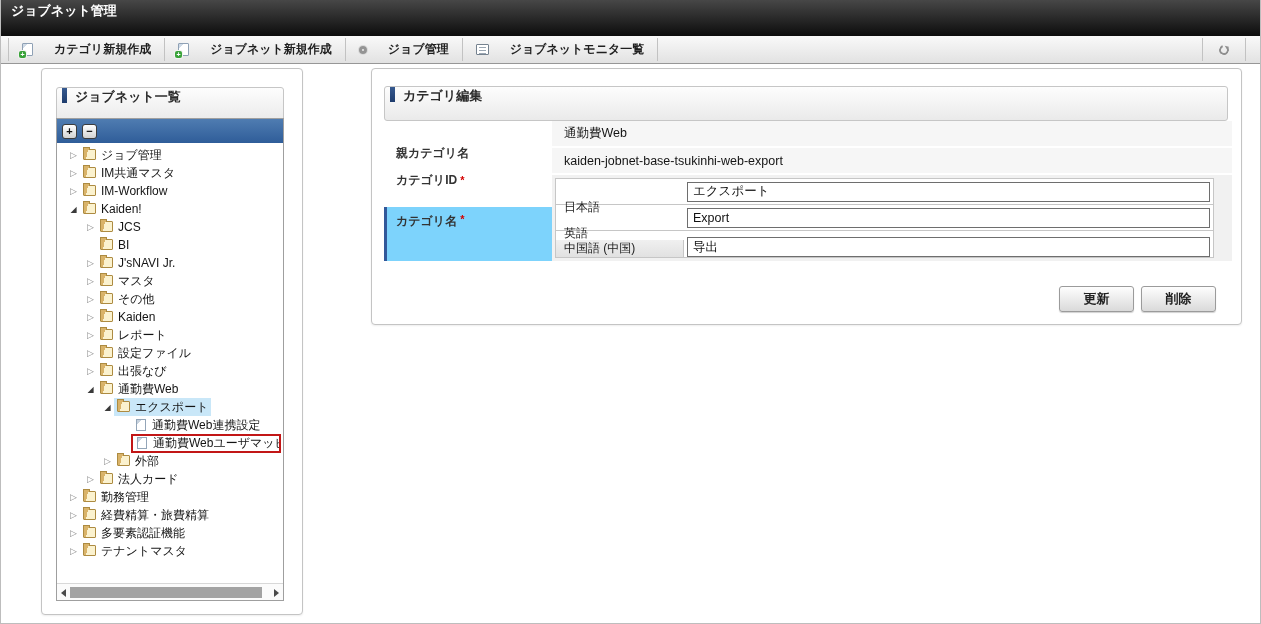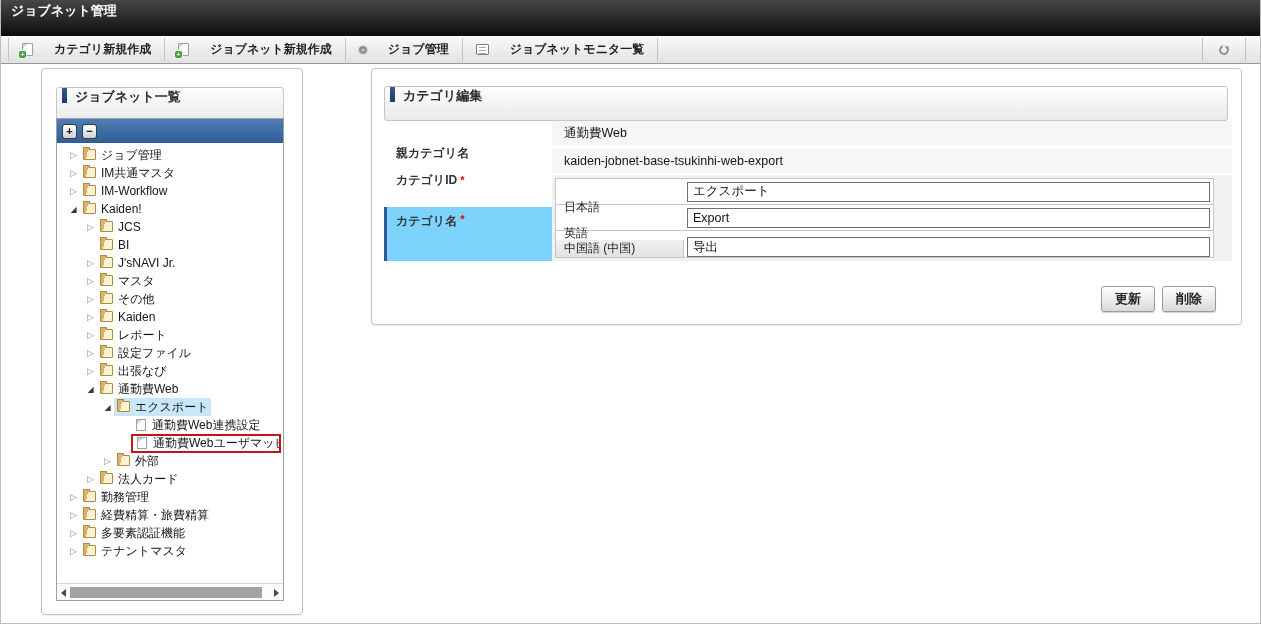--- a/index.html
+++ b/index.html
@@ -107,21 +107,21 @@
   .nrow{display:flex;height:26px;border-bottom:1px solid #c6c6c6;}
   .nrow:last-child{border-bottom:none;align-items:flex-end;}
   .nlabel{width:128px;min-width:128px;background:linear-gradient(#f0f0f0,#e1e1e1);
           border-right:1px solid #c6c6c6;display:flex;align-items:center;padding-left:8px;
           font-size:12px;color:#222;margin-top:28px;}
   .ninput{flex:1;background:#fff;display:flex;align-items:center;padding:0 3px;}
   .ninput input{width:100%;height:20px;border:1px solid #6e6e6e;padding:0 5px;color:#111;
           font:12.5px "Liberation Sans","DejaVu Sans",sans-serif;}
 
   .btns{position:absolute;right:25px;top:217px;display:flex;gap:7px;}
-  .btn{width:54px;height:26px;border:1px solid #9b9b9b;border-radius:3px;cursor:pointer;
+  .btn{width:75px;height:26px;border:1px solid #9b9b9b;border-radius:3px;cursor:pointer;
        background:linear-gradient(#fefefe,#dadada);color:#222;box-shadow:0 1px 1px rgba(0,0,0,.18);
        font:bold 13px "Liberation Sans","DejaVu Sans",sans-serif;}
 </style>
 </head>
 <body>
 
 <div class="app">
 
   <div class="titlebar">ジョブネット管理</div>
 

